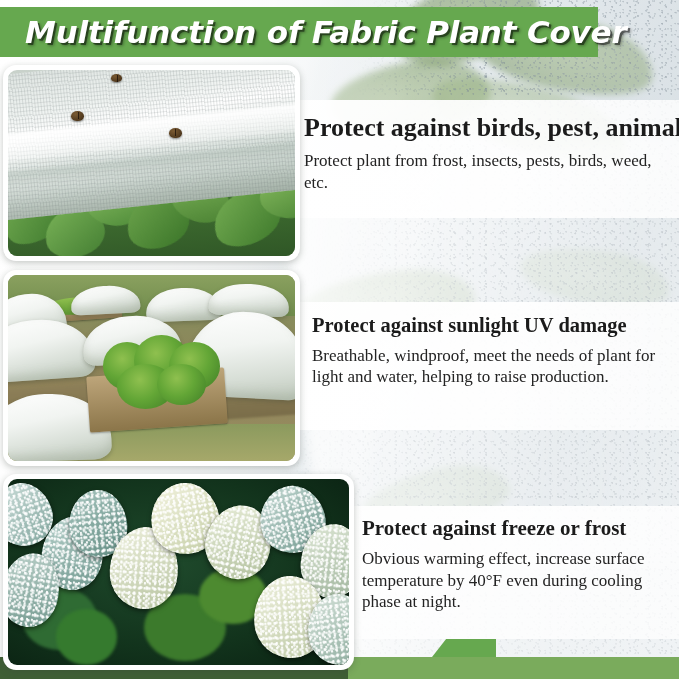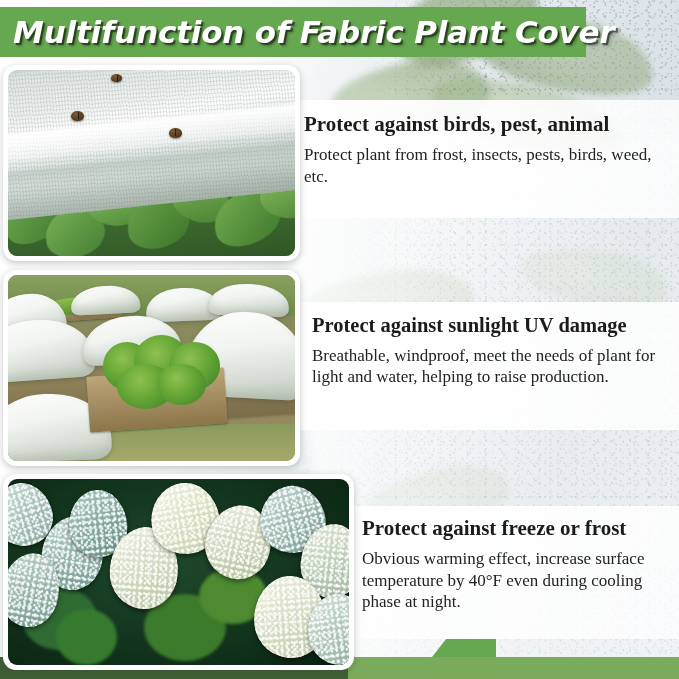--- a/index.html
+++ b/index.html
@@ -73,20 +73,21 @@
     background:linear-gradient(100deg,rgba(255,255,255,.85),rgba(255,255,255,0));
     transform:rotate(-6deg);filter:blur(6px);
   }
 
   
   .banner{
     position:absolute;left:0;top:7px;width:586px;height:50px;
     background:#66a84f;
     display:flex;align-items:center;
     z-index:6;
+    padding-left:12px;
   }
   .banner-title{
     font-family:"DejaVu Sans", sans-serif;
     font-style:italic;font-weight:bold;
     font-size:31px;line-height:1;
     color:#ffffff;
     letter-spacing:-.2px;
     padding-left:13px;
     text-shadow:2px 2px 0 rgba(0,0,0,.45), 3px 3px 3px rgba(0,0,0,.30);
     white-space:nowrap;
@@ -183,21 +184,21 @@
   #panel3{left:336px;top:506px;width:343px;height:133px;}
 
   .textblock{position:absolute;z-index:7;}
   #text1{left:304px;top:112px;width:370px;}
   #text2{left:312px;top:313px;width:356px;}
   #text3{left:362px;top:516px;width:312px;}
 
   .headline{
     font-family:"Liberation Serif", serif;
     font-weight:bold;
-    font-size:21px;
+    font-size:26px;
     line-height:1.2;
     color:#1b1b1b;
     margin:0 0 7px 0;
     white-space:nowrap;
   }
   #text2 .headline{font-size:20.5px;}
   #text3 .headline{font-size:21px;}
   .bodytext{
     font-family:"Liberation Serif", serif;
     font-size:17px;

